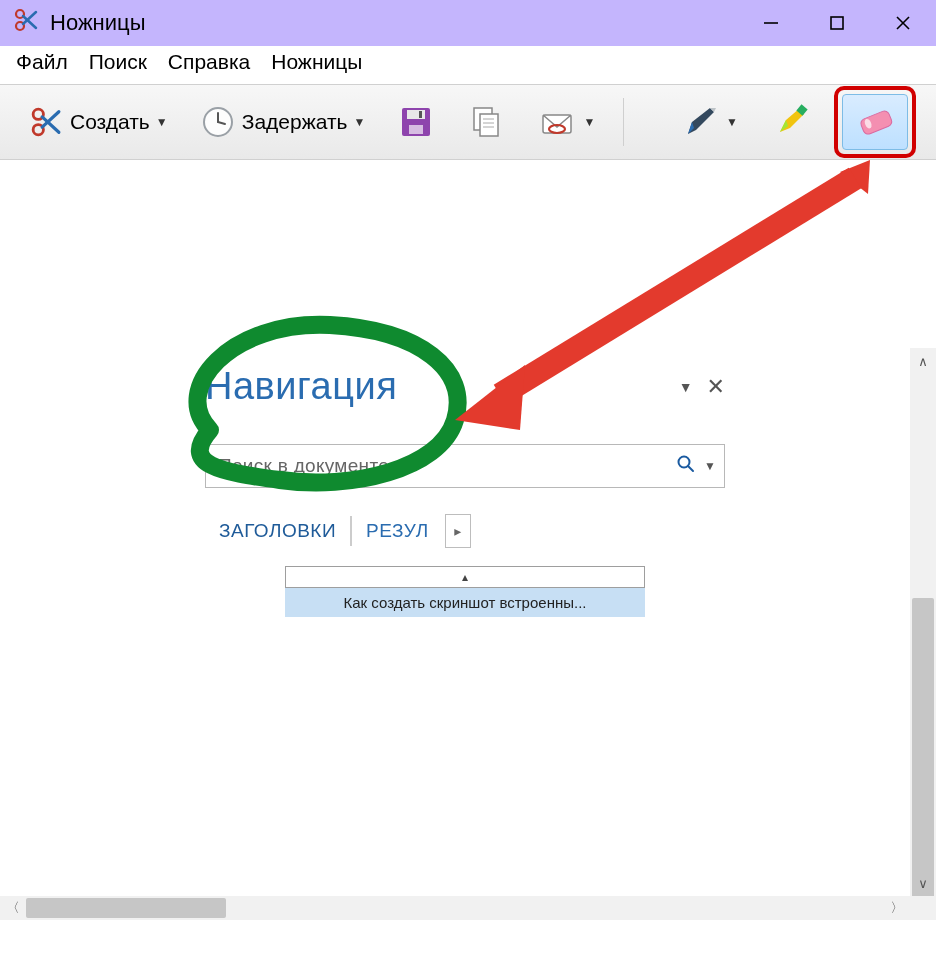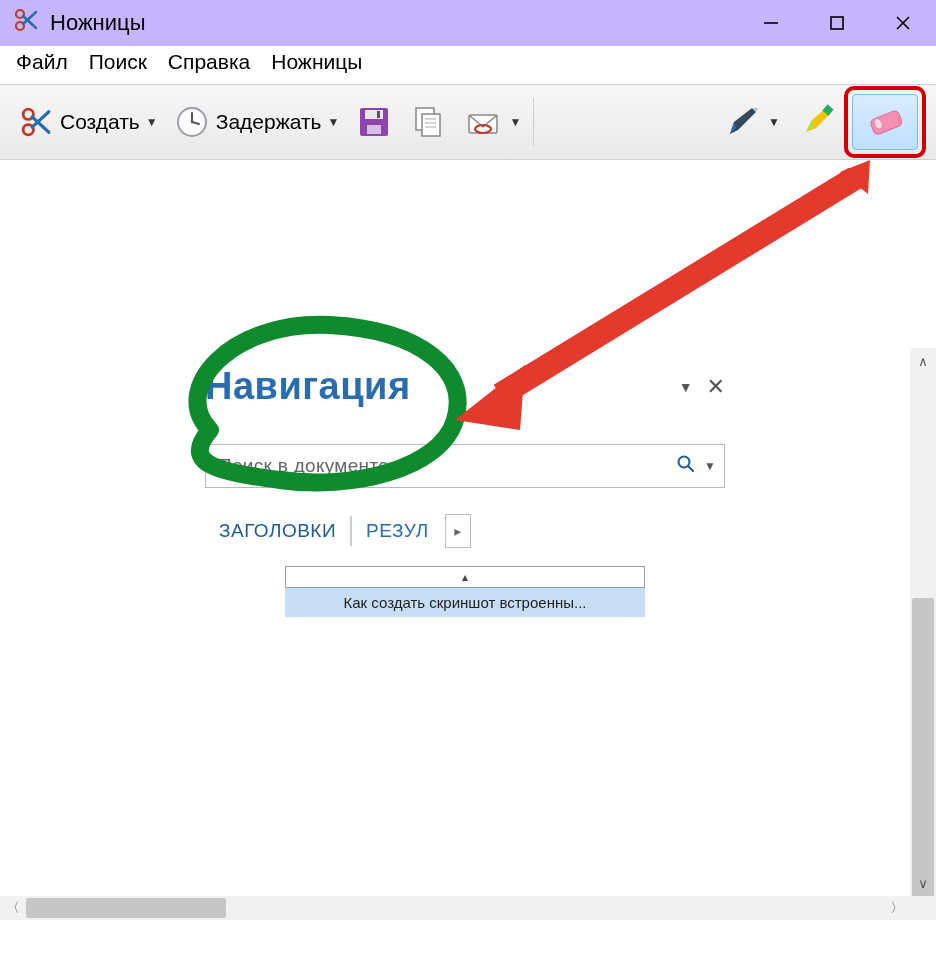--- a/index.html
+++ b/index.html
@@ -43,22 +43,22 @@
   }
   .menu-item { }
   
   .toolbar {
     display: flex;
     align-items: center;
     height: 76px;
     background: linear-gradient(#f7f7f7,#e9e9e9);
     border-top: 1px solid #d0d0d0;
     border-bottom: 1px solid #d0d0d0;
-    padding: 0 10px;
-    gap: 0;
+    padding: 0 20px;
+    gap: 16px;
   }
   .tbtn {
     display: flex;
     align-items: center;
     padding: 6px 8px;
     border-radius: 4px;
   }
   .tbtn svg, .tbtn .ico { display: block; }
   .tbtn .lbl { font-size: 21px; margin-left: 6px; }
   .tbtn .dd { margin-left: 6px; font-size: 12px; color: #333; }
@@ -92,21 +92,21 @@
     left: 205px;
     top: 205px;
     width: 520px;
   }
   .nav-header {
     display: flex;
     align-items: center;
   }
   .nav-title {
     font-size: 38px;
-    font-weight: 700;
+    font-weight: 400;
     color: #2a6cb0;
     letter-spacing: 0.5px;
   }
   .nav-header .flex { flex:1; }
   .nav-header .tri { font-size: 14px; color: #555; margin-right: 14px; }
   .nav-header .x { font-size: 22px; color: #555; font-weight: 300; }
   .search-box {
     margin-top: 36px;
     height: 44px;
     border: 1px solid #b8b8b8;

